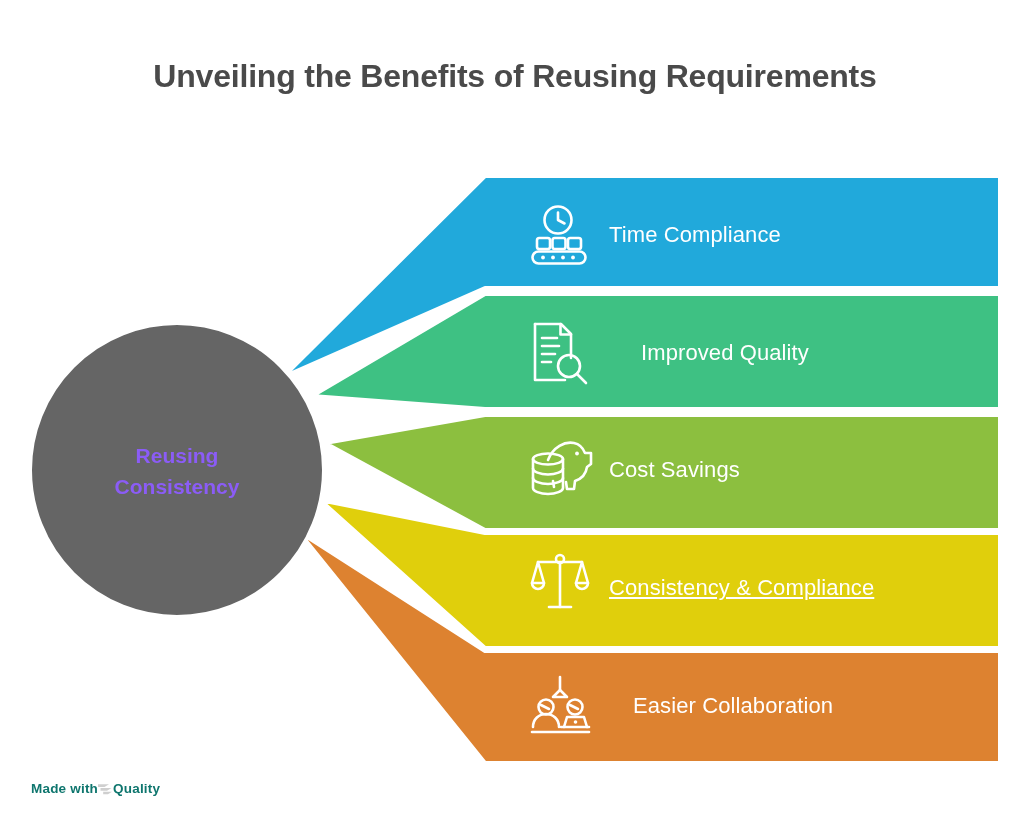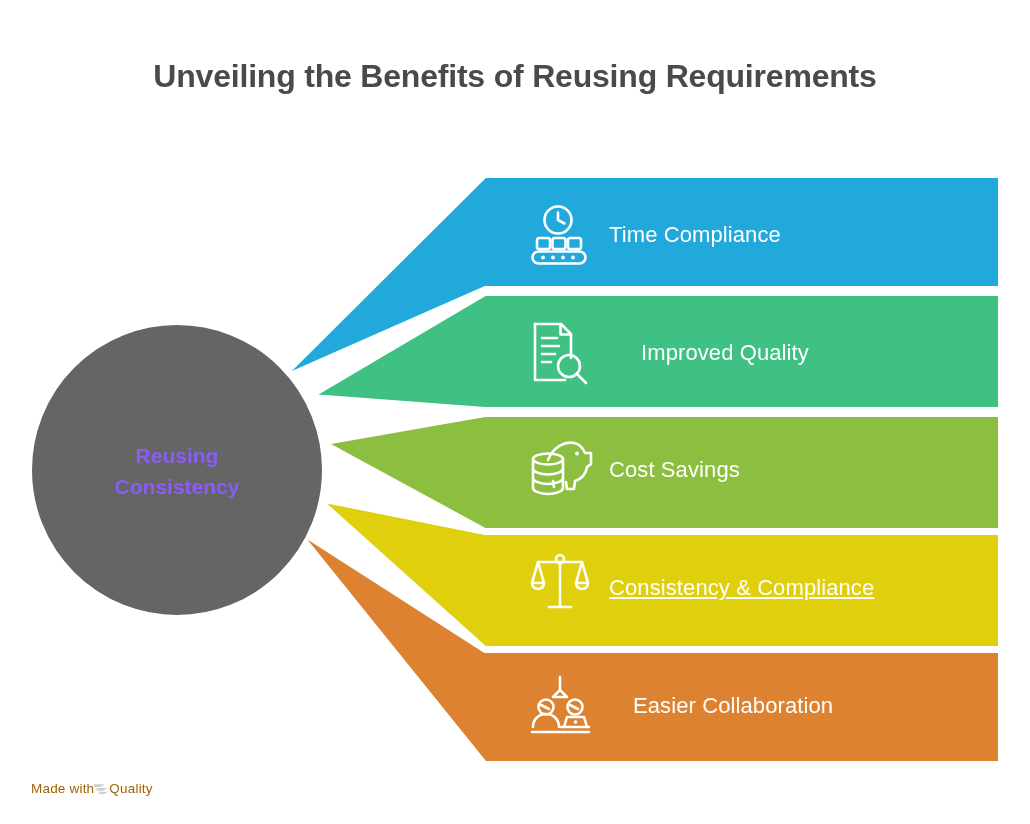--- a/index.html
+++ b/index.html
@@ -51,23 +51,24 @@
     font-weight: bold;
     line-height: 31px;
   }
   #watermark {
     position: absolute;
     left: 31px;
     top: 781px;
     display: flex;
     align-items: center;
     gap: 0;
-    color: #a16207;
+    color: #0f766e;
     font-size: 13.5px;
     letter-spacing: 0.2px;
+    font-weight: bold;
   }
   #watermark .wm-logo { display: block; }
 </style>
 </head>
 <body>
 
 <div id="page-title">Unveiling the Benefits of Reusing Requirements</div>
 
 <svg id="diagram" viewBox="0 0 1030 824" width="1030" height="824" xmlns="http://www.w3.org/2000/svg">
 

